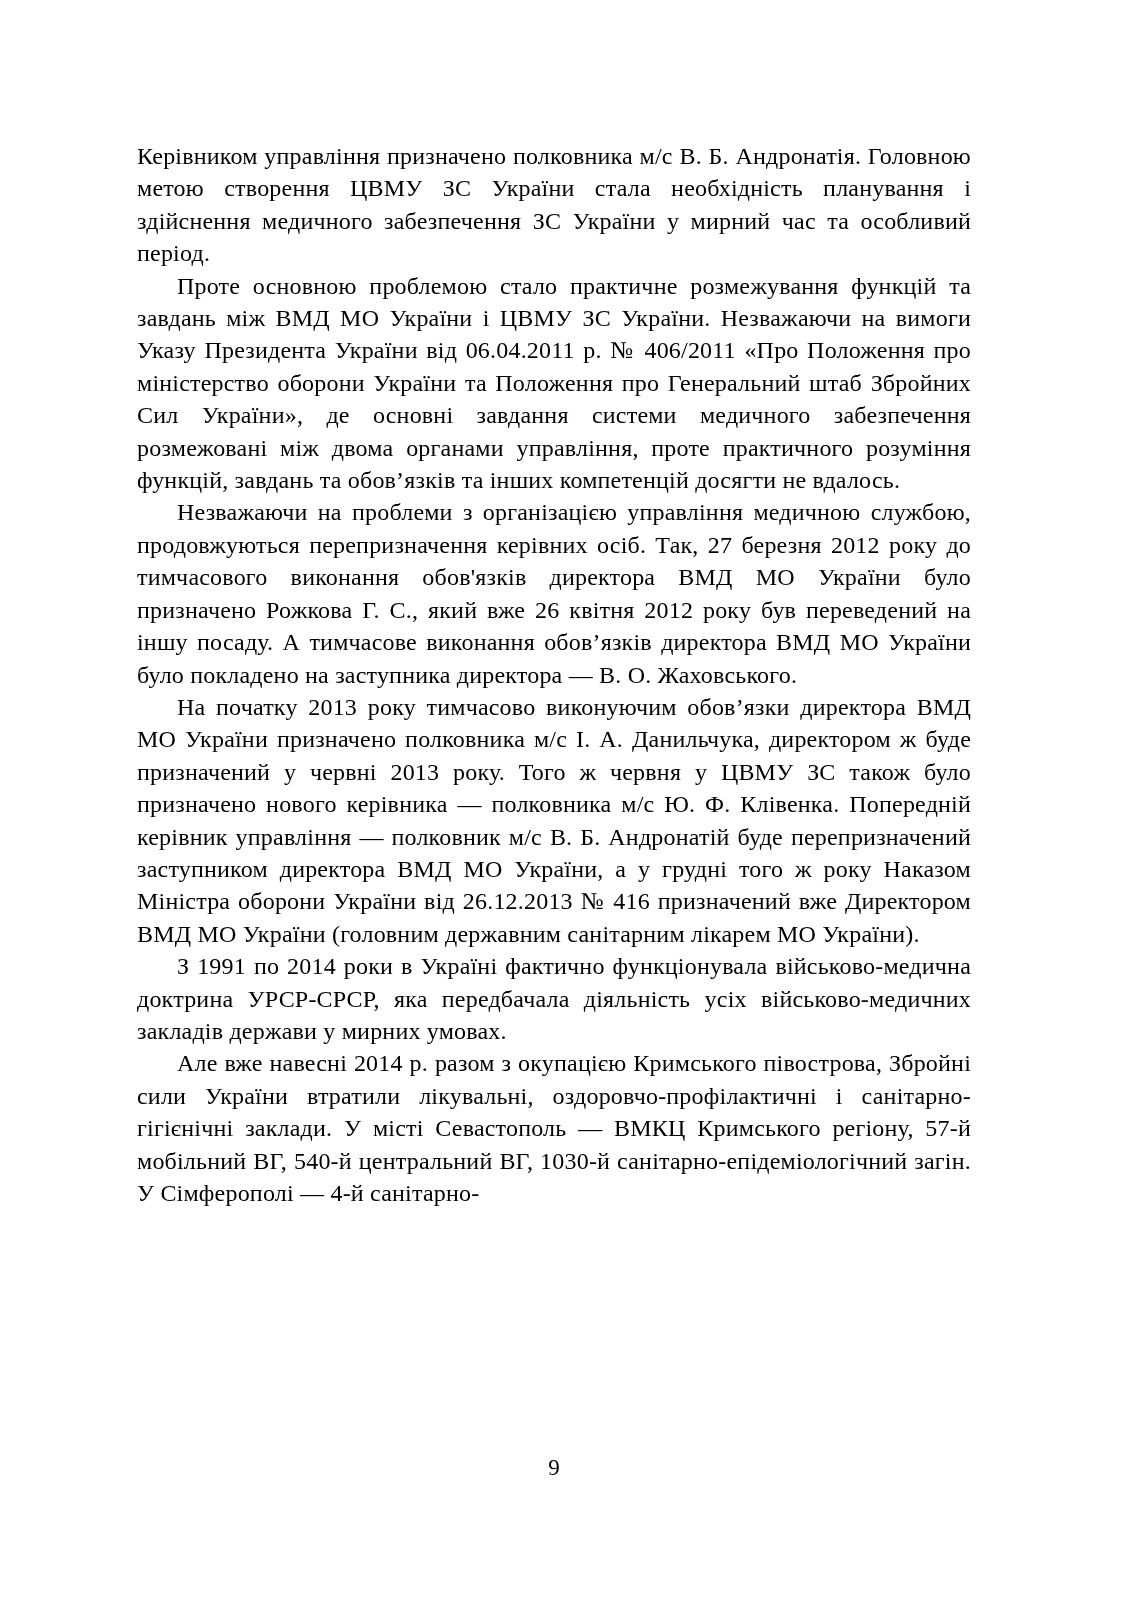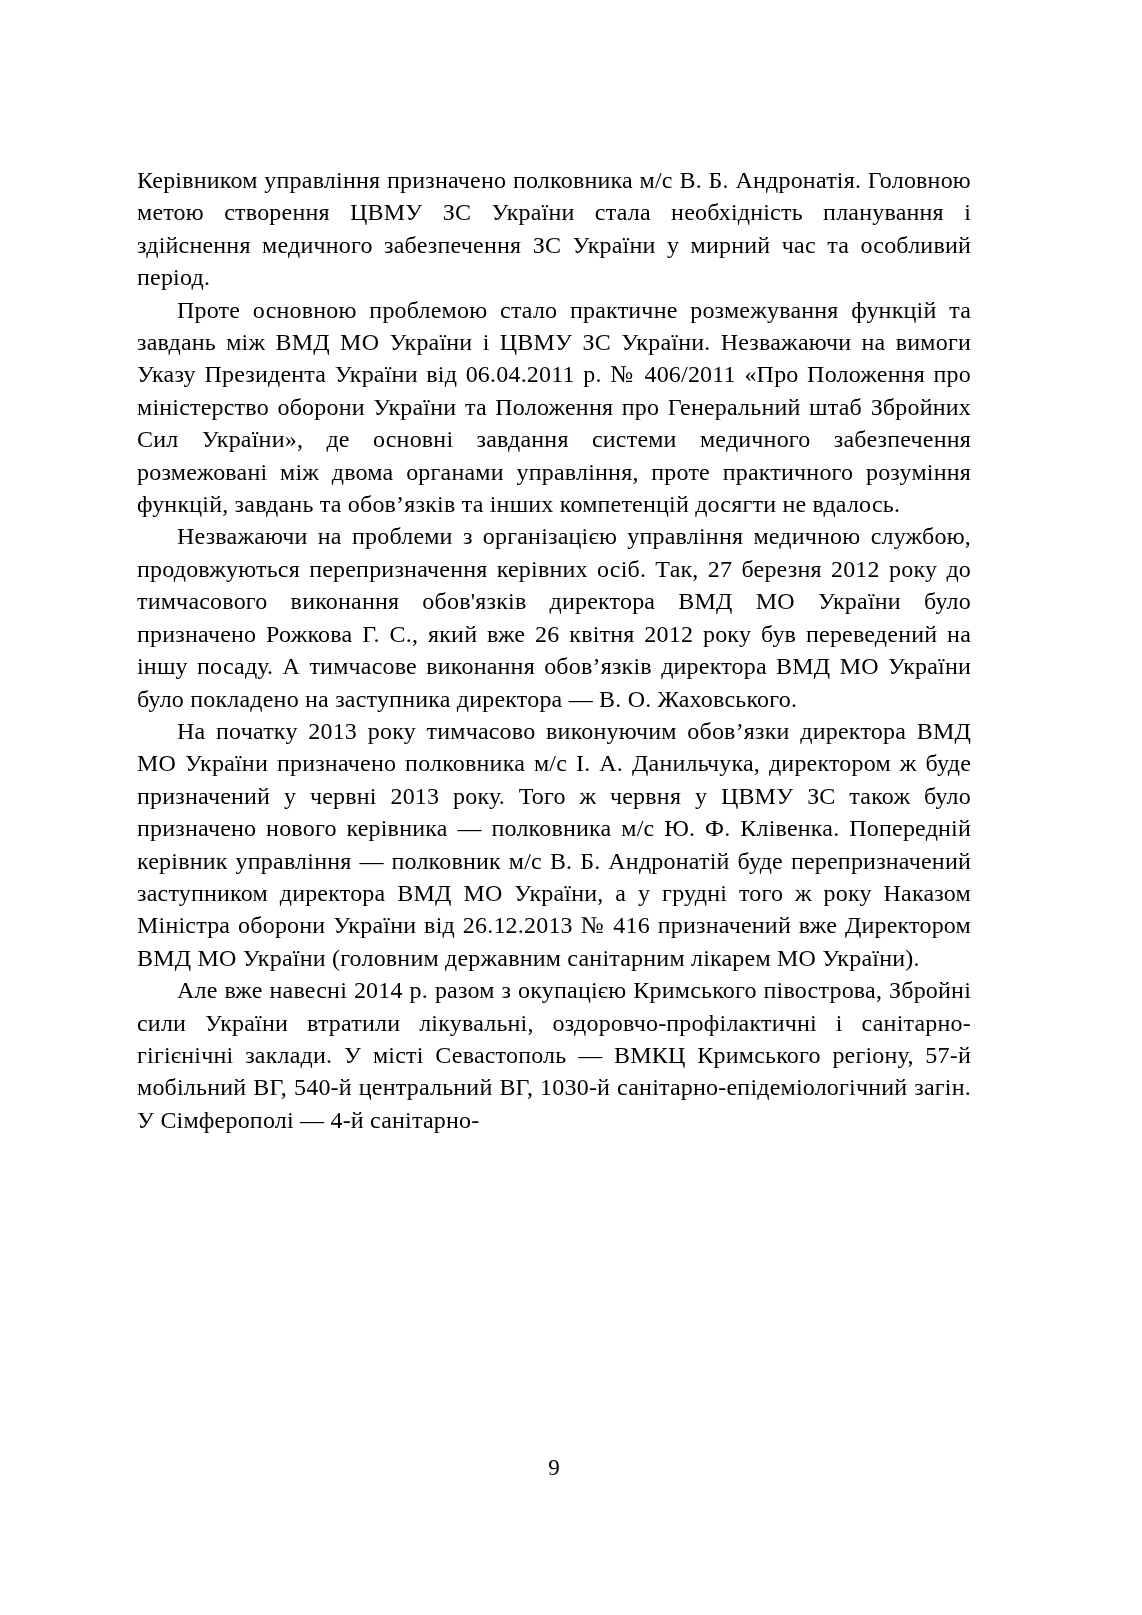--- a/index.html
+++ b/index.html
@@ -30,21 +30,20 @@
     line-height: 32.4px;
     text-align: justify;
     letter-spacing: 0.2px;
   }
   p.para {
     margin: 0;
     text-indent: 40px;
   }
   p.para.no-indent {
     text-indent: 0;
-    margin-top: 24px;
   }
   p.para.heading b {
     font-weight: bold;
   }
   .page-number {
     position: absolute;
     left: 137px;
     top: 1455px;
     width: 834px;
     text-align: center;
@@ -53,16 +52,17 @@
 </style>
 </head>
 <body>
 
 <div class="doc-page">
   <div class="text-block">
     <p class="para no-indent">Керівником управління призначено полковника м/с В. Б. Андронатія. Головною метою створення ЦВМУ ЗС України стала необхідність планування і здійснення медичного забезпечення ЗС України у мирний час та особливий період.</p>
     <p class="para">Проте основною проблемою стало практичне розмежування функцій та завдань між ВМД МО України і ЦВМУ ЗС України. Незважаючи на вимоги Указу Президента України від 06.04.2011 р. № 406/2011 «Про Положення про міністерство оборони України та Положення про Генеральний штаб Збройних Сил України», де основні завдання системи медичного забезпечення розмежовані між двома органами управління, проте практичного розуміння функцій, завдань та обов’язків та інших компетенцій досягти не вдалось.</p>
     <p class="para">Незважаючи на проблеми з організацією управління медичною службою, продовжуються перепризначення керівних осіб. Так, 27 березня 2012 року до тимчасового виконання обов'язків директора ВМД МО України було призначено Рожкова Г. С., який вже 26 квітня 2012 року був переведений на іншу посаду. А тимчасове виконання обов’язків директора ВМД МО України було покладено на заступника директора — В. О. Жаховського.</p>
     <p class="para">На початку 2013 року тимчасово виконуючим обов’язки директора ВМД МО України призначено полковника м/с І. А. Данильчука, директором ж буде призначений у червні 2013 року. Того ж червня у ЦВМУ ЗС також було призначено нового керівника — полковника м/с Ю. Ф. Клівенка. Попередній керівник управління — полковник м/с В. Б. Андронатій буде перепризначений заступником директора ВМД МО України, а у грудні того ж року Наказом Міністра оборони України від 26.12.2013 № 416 призначений вже Директором ВМД МО України (головним державним санітарним лікарем МО України).</p>
+    <p class="para">З 1991 по 2014 роки в Україні фактично функціонувала військово-медична доктрина УРСР-СРСР, яка передбачала діяльність усіх військово-медичних закладів держави у мирних умовах.</p>
     <p class="para">Але вже навесні 2014 р. разом з окупацією Кримського півострова, Збройні сили України втратили лікувальні, оздоровчо-профілактичні і санітарно-гігієнічні заклади. У місті Севастополь — ВМКЦ Кримського регіону, 57-й мобільний ВГ, 540-й центральний ВГ, 1030-й санітарно-епідеміологічний загін. У Сімферополі — 4-й санітарно-</p>
   </div>
   <div class="page-number">9</div>
 </div>
 
 </body></html>

